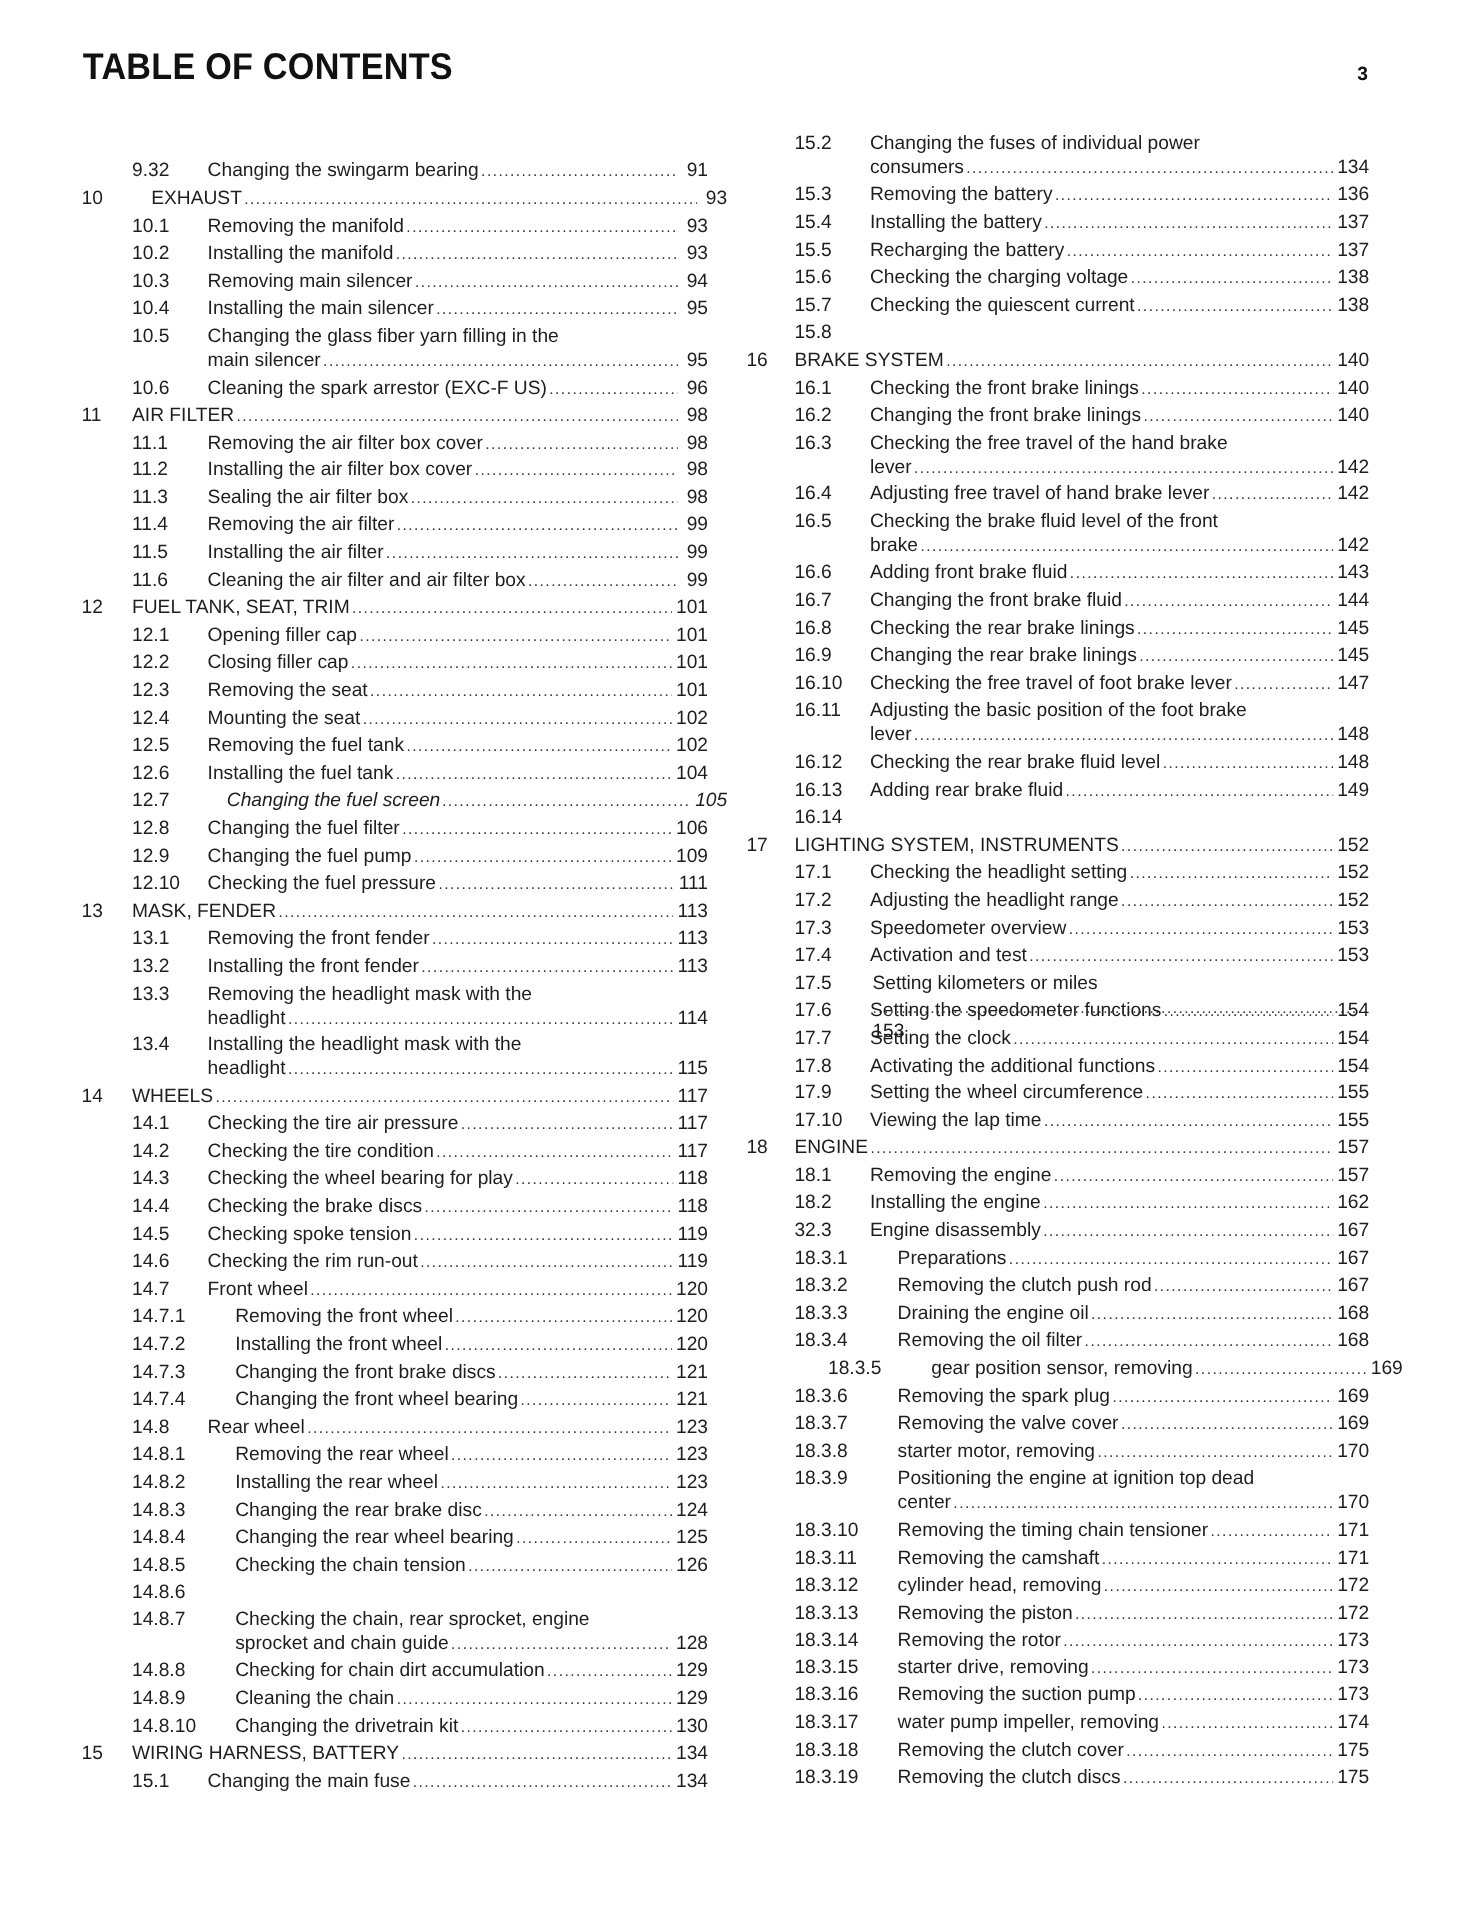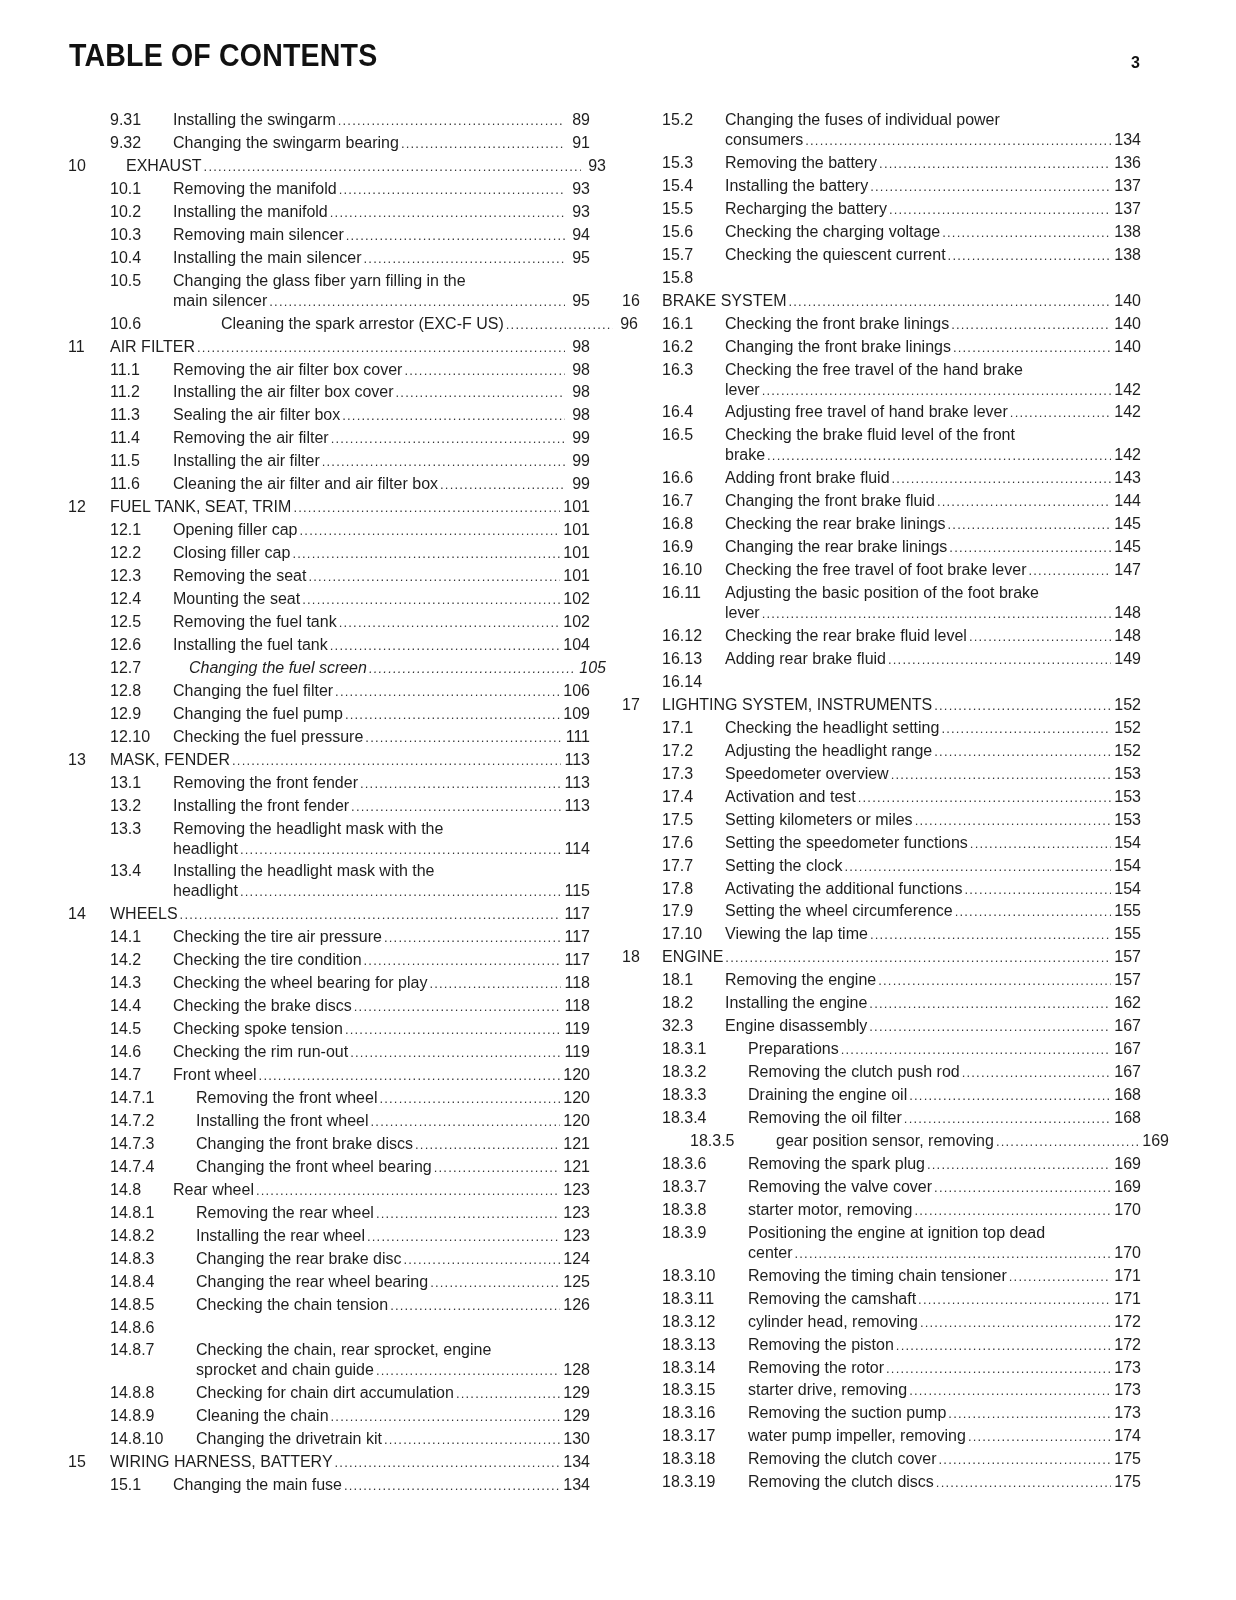--- a/index.html
+++ b/index.html
@@ -20,28 +20,20 @@
   .entry .line .dots::before { content: "..........................................................................................................................................................................................."; }
   .entry .line .pg { flex: 0 0 auto; text-align: right; min-width: 22px; }
 </style>
 </head>
 <body>
 
 <h1 class="page-title">TABLE OF CONTENTS</h1>
 <div class="page-number">3</div>
 
 <div class="col col-left">
-    <div class="entry" style="top: 110px; left: 0px; width: 594px; height: 22.95px;">
-      <span class="num" style="left: 110px;">9.31</span>
-      <div class="line" style="left: 173px; top: 0px; width: 417px;">
-        <span class="txt">Installing the swingarm</span>
-        <span class="dots"></span>
-        <span class="pg">89</span>
-      </div>
-    </div>
     <div class="entry" style="top: 132.95px; left: 0px; width: 594px; height: 22.95px;">
       <span class="num" style="left: 110px;">9.32</span>
       <div class="line" style="left: 173px; top: 0px; width: 417px;">
         <span class="txt">Changing the swingarm bearing</span>
         <span class="dots"></span>
         <span class="pg">91</span>
       </div>
     </div>
     <div class="entry" style="top: 155.9px; left: 0px; width: 594px; height: 22.95px;">
       <span class="num" style="left: 68px;">10</span>
@@ -89,21 +81,21 @@
         <span class="txt">Changing the glass fiber yarn filling in the</span>
       </div>
       <div class="line" style="left: 173px; top: 20px; width: 417px;">
         <span class="txt">main silencer</span>
         <span class="dots"></span>
         <span class="pg">95</span>
       </div>
     </div>
     <div class="entry" style="top: 313.6px; left: 0px; width: 594px; height: 22.95px;">
       <span class="num" style="left: 110px;">10.6</span>
-      <div class="line" style="left: 173px; top: 0px; width: 417px; margin-left: 48px;">
+      <div class="line" style="left: 173px; top: 0px; width: 417px;">
         <span class="txt">Cleaning the spark arrestor (EXC-F US)</span>
         <span class="dots"></span>
         <span class="pg">96</span>
       </div>
     </div>
     <div class="entry" style="top: 336.55px; left: 0px; width: 594px; height: 22.95px;">
       <span class="num" style="left: 68px;">11</span>
       <div class="line" style="left: 110px; top: 0px; width: 480px;">
         <span class="txt">AIR FILTER</span>
         <span class="dots"></span>
@@ -705,21 +697,21 @@
     <div class="entry" style="top: 786.7px; left: 0px; width: 1145px; height: 22.95px;">
       <span class="num" style="left: 662px;">17.4</span>
       <div class="line" style="left: 725px; top: 0px; width: 416px;">
         <span class="txt">Activation and test</span>
         <span class="dots"></span>
         <span class="pg">153</span>
       </div>
     </div>
     <div class="entry" style="top: 809.65px; left: 0px; width: 1145px; height: 22.95px;">
       <span class="num" style="left: 662px;">17.5</span>
-      <div class="line" style="left: 725px; top: 0px; width: 416px;">
+      <div class="line" style="left: 725px; top: 0px; width: 416px; flex-direction: column;">
         <span class="txt">Setting kilometers or miles</span>
         <span class="dots"></span>
         <span class="pg">153</span>
       </div>
     </div>
     <div class="entry" style="top: 832.6px; left: 0px; width: 1145px; height: 22.95px;">
       <span class="num" style="left: 662px;">17.6</span>
       <div class="line" style="left: 725px; top: 0px; width: 416px;">
         <span class="txt">Setting the speedometer functions</span>
         <span class="dots"></span>

